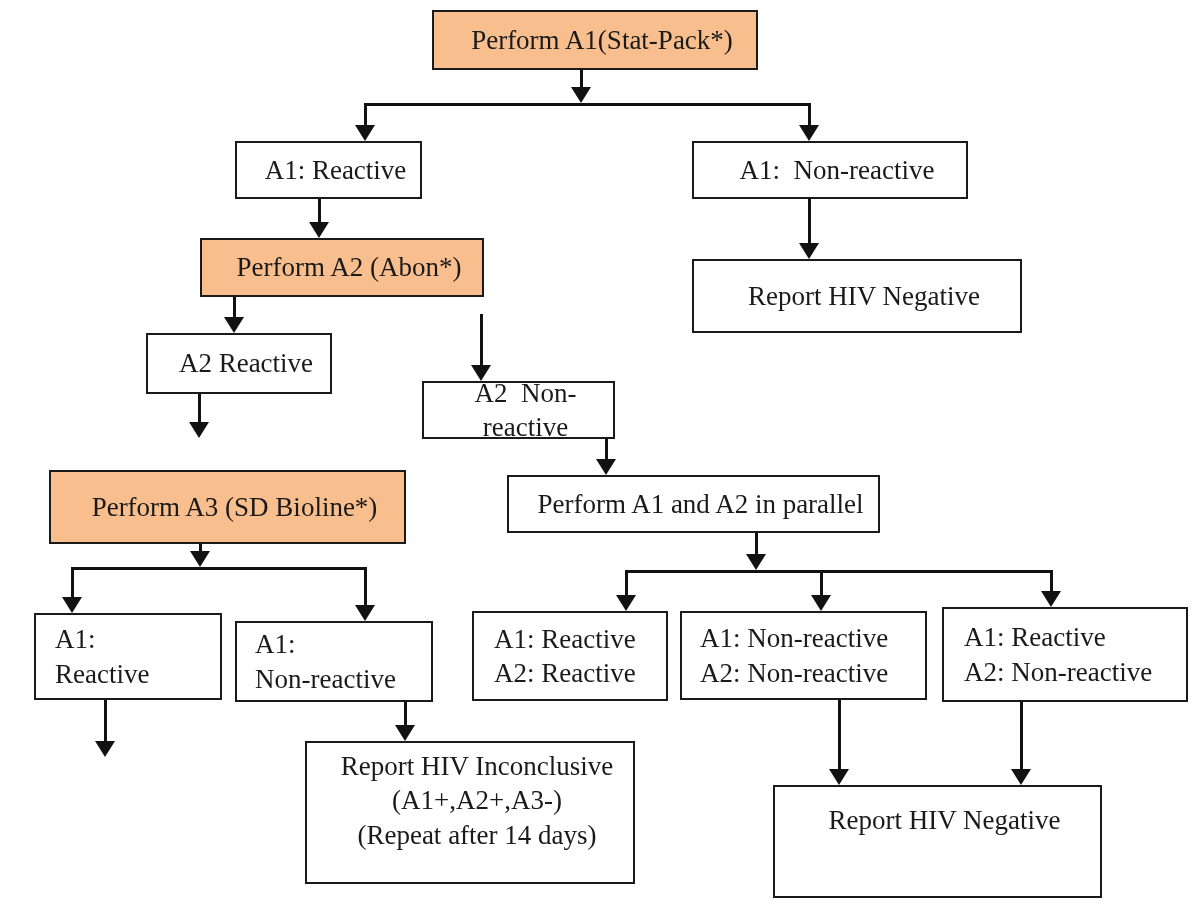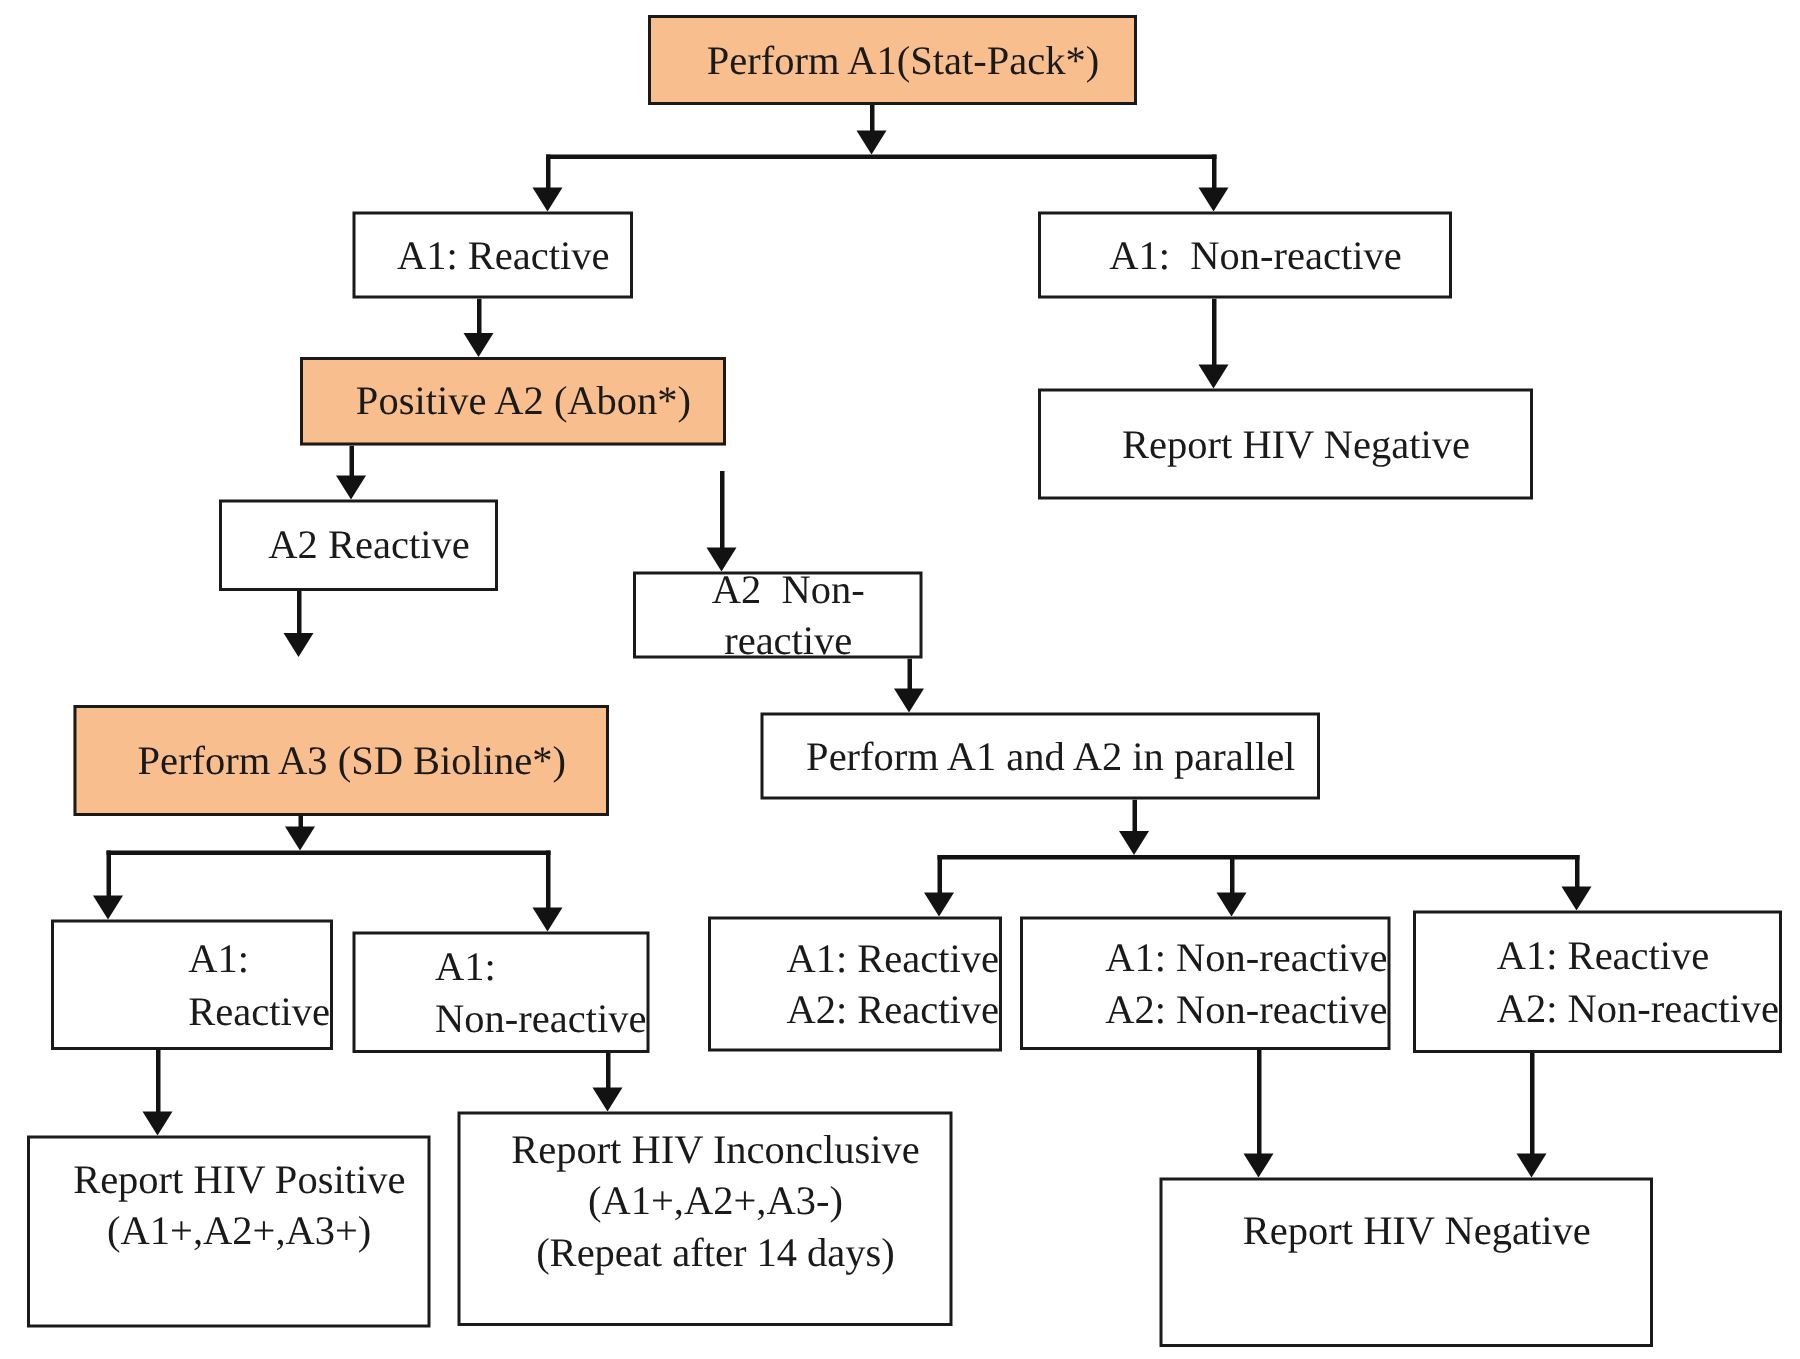--- a/index.html
+++ b/index.html
@@ -8,21 +8,21 @@
     position:relative;width:1200px;height:906px;background:#ffffff;overflow:hidden;
     font-family:"Liberation Serif","DejaVu Serif",serif;color:#1a1a1a;
   }
   .node{
     position:absolute;box-sizing:border-box;border:2px solid #1a1a1a;background:#ffffff;
     display:flex;align-items:center;justify-content:center;text-align:center;
     font-size:27px;line-height:1.27;padding-left:14px;
   }
   .node .lbl{white-space:pre-wrap;}
   .orange{background:#f8be8e;}
-  .left{justify-content:flex-end;text-align:left;}
+  .left{justify-content:flex-start;text-align:left;}
   .topalign{align-items:flex-start;}
   .vl{position:absolute;width:3px;background:#121212;}
   .hl{position:absolute;height:3px;background:#121212;}
   .arr{position:absolute;width:0;height:0;
     border-left:10px solid transparent;border-right:10px solid transparent;
     border-top:16px solid #121212;}
 </style>
 </head>
 <body>
 
@@ -92,21 +92,21 @@
 
   <div class="node" style="left:692px;top:141px;width:276px;height:58px;">
     <span class="lbl">A1:  Non-reactive</span>
   </div>
 
   <div class="node" style="left:692px;top:259px;width:330px;height:74px;">
     <span class="lbl">Report HIV Negative</span>
   </div>
 
   <div class="node orange" style="left: 200px; top: 238px; width: 284px; height: 59px; background: rgb(248, 190, 142);">
-    <span class="lbl">Positive A2 (Abon*)</span>
+    <span class="lbl">Perform A2 (Abon*)</span>
   </div>
 
   <div class="node" style="left:146px;top:333px;width:186px;height:61px;align-items:center;">
     <span class="lbl">A2 Reactive</span>
   </div>
 
   <div class="node" style="left:422px;top:381px;width:193px;height:58px;">
     <span class="lbl">A2  Non-reactive</span>
   </div>
 
@@ -121,24 +121,20 @@
   <div class="node left" style="left:34px;top:613px;width:188px;height:87px;padding-left:19px;">
     <span class="lbl">A1:
 Reactive</span>
   </div>
 
   <div class="node left" style="left:235px;top:621px;width:198px;height:81px;padding-left:18px;">
     <span class="lbl">A1:
 Non-reactive</span>
   </div>
 
-  <div class="node topalign" style="left:18px;top:757px;width:269px;height:128px;padding-top:10px;">
-    <span class="lbl">Report HIV Positive
-(A1+,A2+,A3+)</span>
-  </div>
 
   <div class="node topalign" style="left:305px;top:741px;width:330px;height:143px;padding-top:6px;">
     <span class="lbl">Report HIV Inconclusive
 (A1+,A2+,A3-)
 (Repeat after 14 days)</span>
   </div>
 
   <div class="node left" style="left:472px;top:611px;width:196px;height:90px;padding-left:20px;">
     <span class="lbl">A1: Reactive
 A2: Reactive</span>

